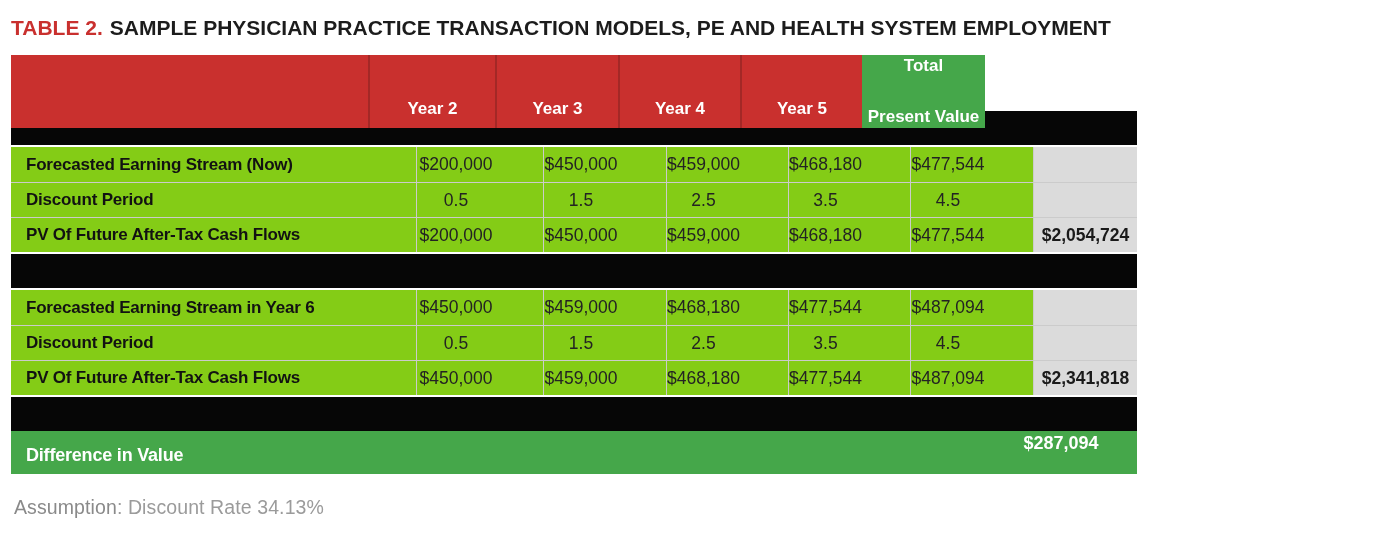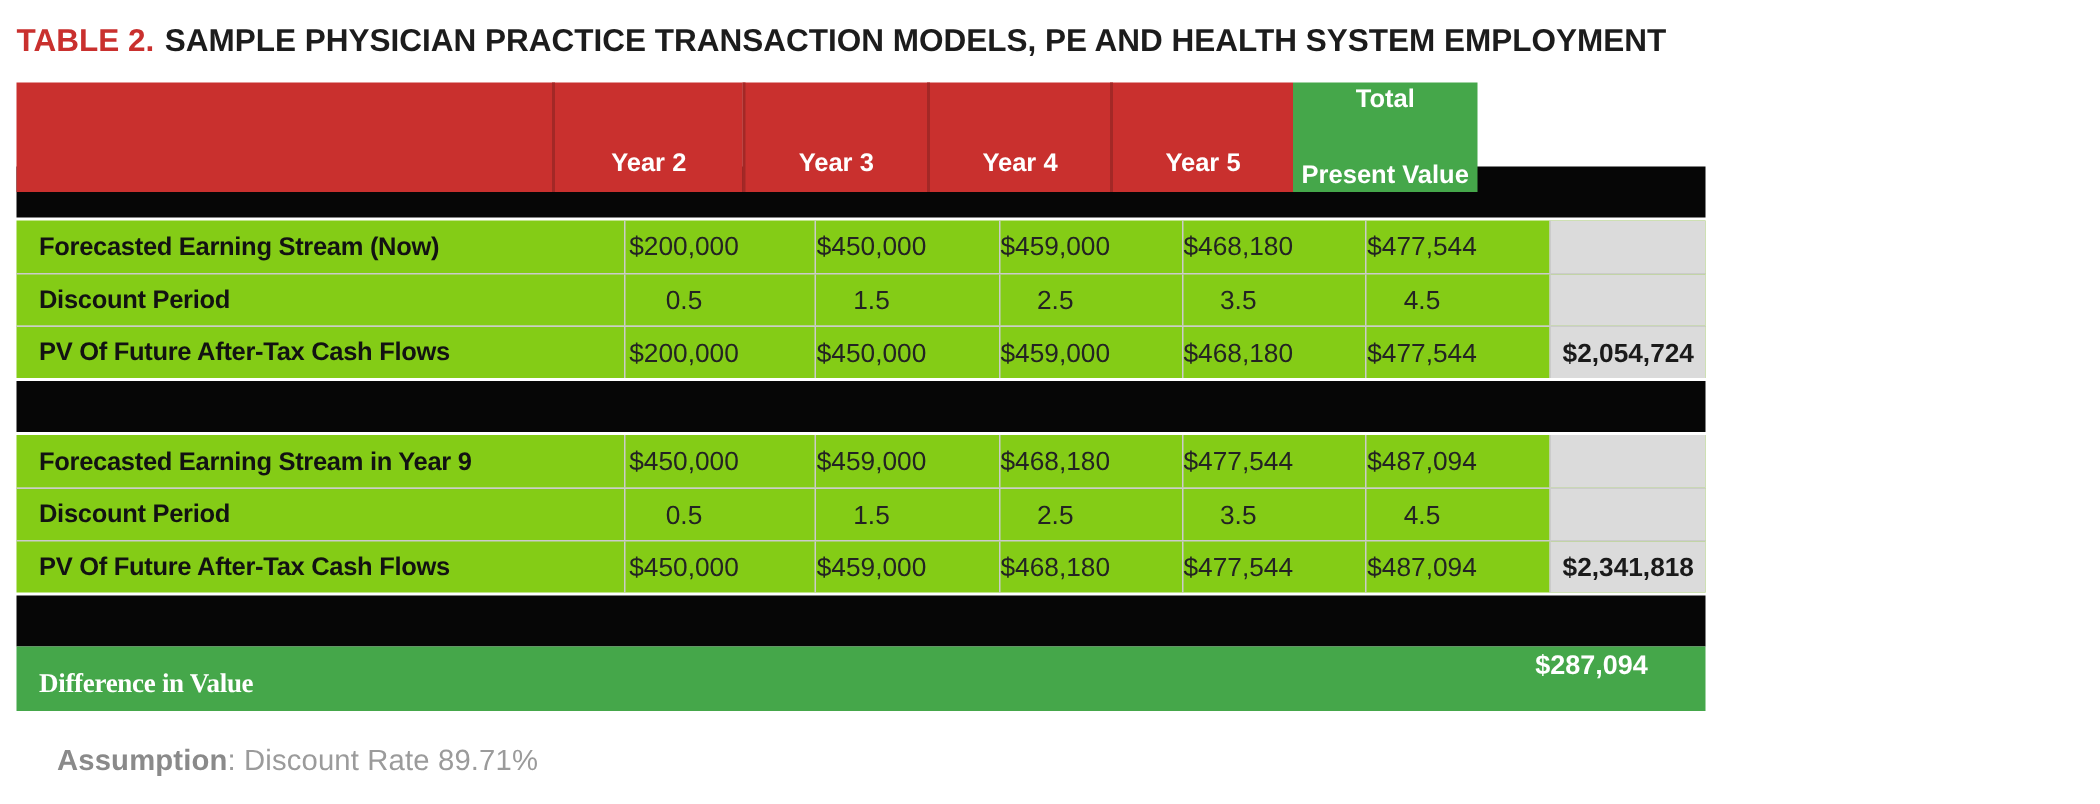--- a/index.html
+++ b/index.html
@@ -70,35 +70,35 @@
   }
   .cell.totalcell{
     background:var(--gray-cell);font-weight:bold;font-size:17.5px;color:#1a1a1a;
   }
 
   
   .row.summary{height:43px;background:var(--green);}
   .sum-label{
     grid-column:1 / span 3;
     display:flex;align-items:flex-end;padding:0 0 8px 15px;
-    color:#fff;font-weight:bold;font-size:18px;letter-spacing:-0.2px;font-family:Liberation Serif, serif;
+    color:#fff;font-weight:bold;font-size:18px;letter-spacing:-0.2px;
   }
   .sum-spacer{grid-column:4 / span 3;}
   .sum-value{
     grid-column:7;
     display:flex;align-items:flex-end;justify-content:center;padding-bottom:20px;
     color:#fff;font-weight:bold;font-size:18px;
   }
 
   
   .footnote{
     position:absolute;left:14px;top:496px;
     font-size:19.5px;color:var(--fn-light);letter-spacing:0.1px;
   }
-  .fn-label{font-weight:bold;color:var(--fn-dark);margin-left:24px;}
+  .fn-label{font-weight:normal;color:var(--fn-dark);}
 </style>
 </head>
 <body>
 
 <div class="page">
 
   <div class="title">
     <span class="title-tag">TABLE 2.</span><span class="title-text">SAMPLE PHYSICIAN PRACTICE TRANSACTION MODELS, PE AND HEALTH SYSTEM EMPLOYMENT</span>
   </div>
 
@@ -145,21 +145,21 @@
         <div class="cell">$468,180</div>
         <div class="cell">$477,544</div>
         <div class="cell totalcell">$2,054,724</div>
       </div>
     </div>
 
     <div class="bar b2"></div>
 
     <div class="section">
       <div class="row data">
-        <div class="cell label">Forecasted Earning Stream in Year 9</div>
+        <div class="cell label">Forecasted Earning Stream in Year 6</div>
         <div class="cell">$450,000</div>
         <div class="cell">$459,000</div>
         <div class="cell">$468,180</div>
         <div class="cell">$477,544</div>
         <div class="cell">$487,094</div>
         <div class="cell totalcell"></div>
       </div>
       <div class="row data">
         <div class="cell label">Discount Period</div>
         <div class="cell">0.5</div>
@@ -184,16 +184,16 @@
 
     <div class="row summary">
       <div class="sum-label">Difference in Value</div>
       <div class="sum-spacer"></div>
       <div class="sum-value">$287,094</div>
     </div>
 
   </div>
 
   <div class="footnote">
-    <span class="fn-label">Assumption</span><span class="fn-rest">: Discount Rate 89.71%</span>
+    <span class="fn-label">Assumption</span><span class="fn-rest">: Discount Rate 34.13%</span>
   </div>
 
 </div>
 
 </body></html>

